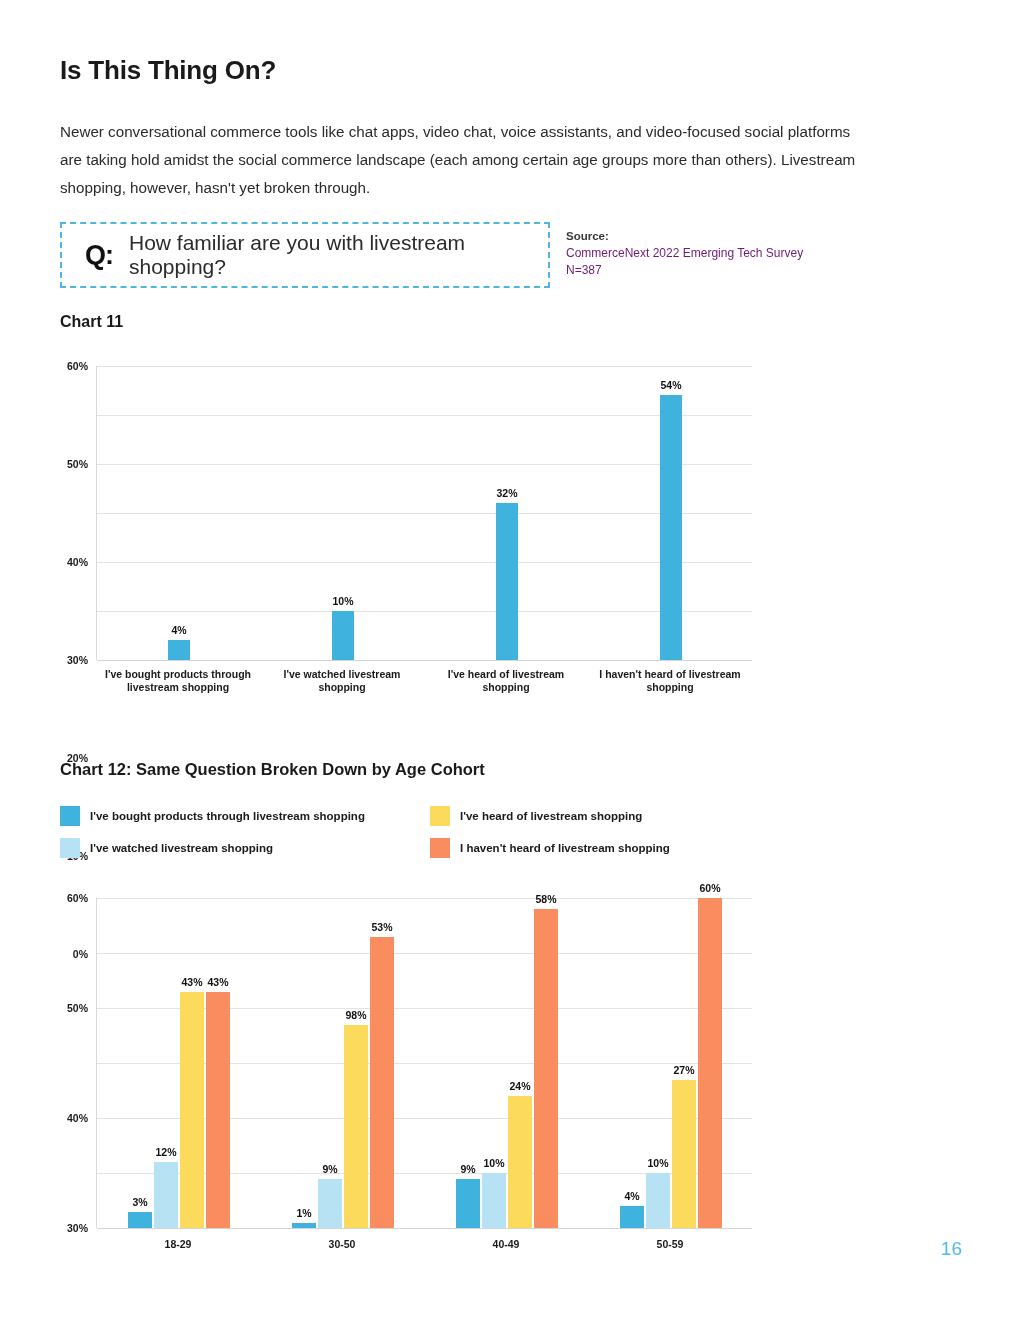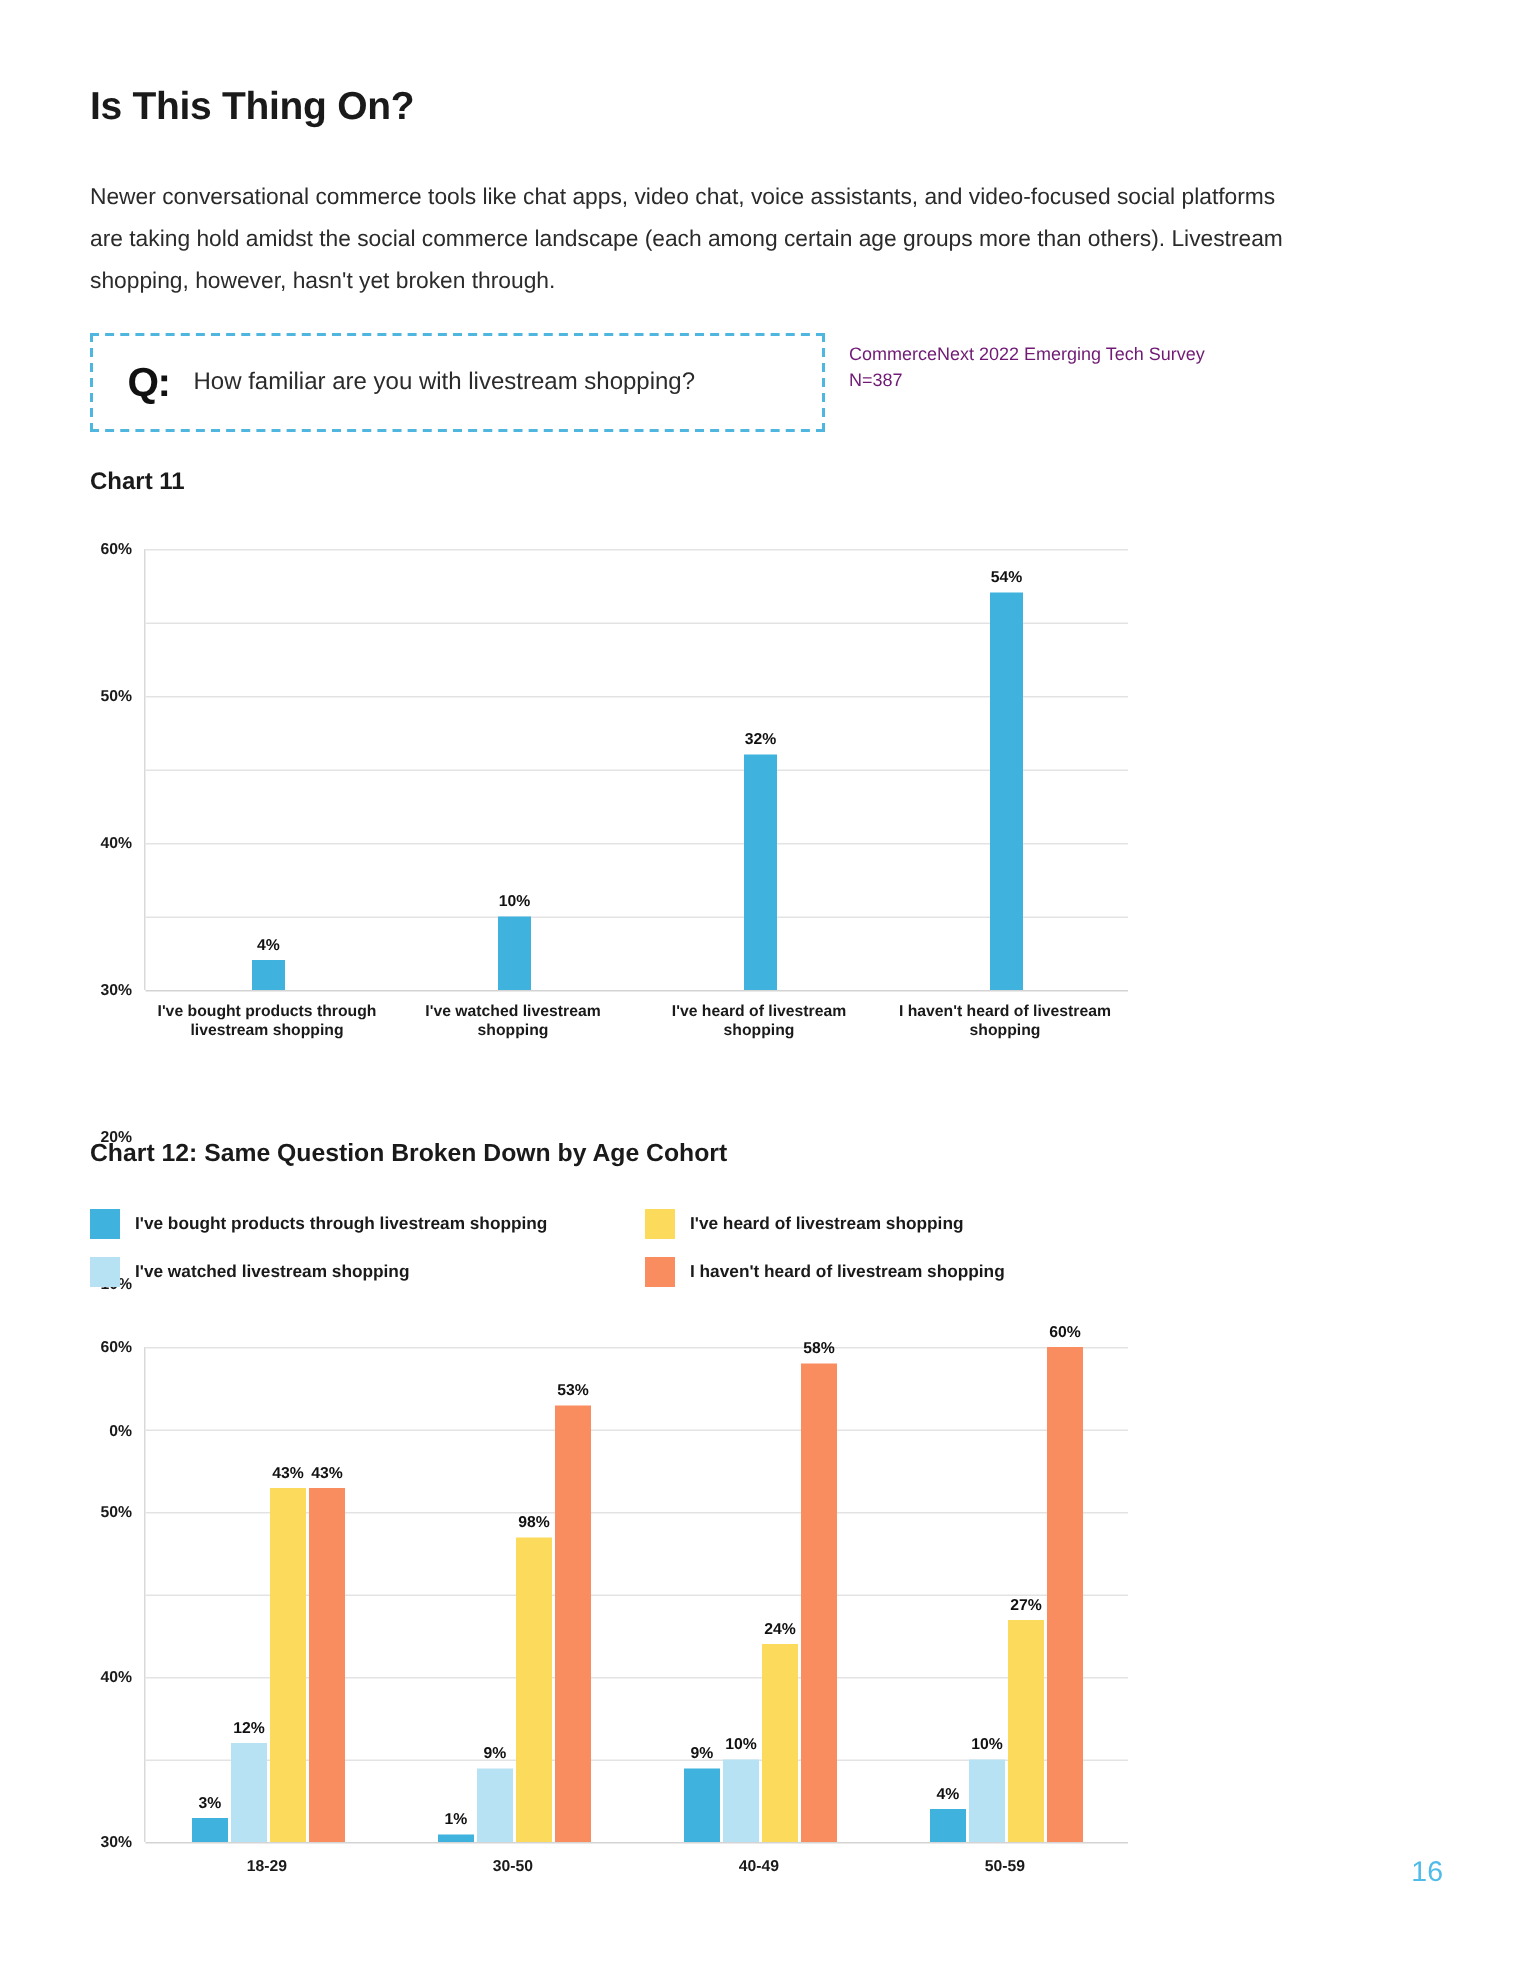--- a/index.html
+++ b/index.html
@@ -30,21 +30,21 @@
     width: 490px; height: 66px;
     border: 2px dashed #4fb6e0;
     display: flex; align-items: center;
     background: #fff;
   }
   .qmark {
     font-size: 27px; font-weight: 800; color: #111;
     margin-left: 23px; letter-spacing: -1px; line-height: 1;
   }
   .qtext {
-    font-size: 16px; color: #2b2b2b; margin-left: 16px;
+    font-size: 21px; color: #2b2b2b; margin-left: 16px;
   }
 
   .source {
     position: absolute; left: 566px; top: 228px; width: 330px;
   }
   .source-label { font-size: 11.5px; font-weight: 700; color: #3a3a3a; line-height: 17px; }
   .source-line { font-size: 12px; color: #701a75; line-height: 17px; }
 
   
   .chart-title {
@@ -105,20 +105,21 @@
   <h1 class="headline">Is This Thing On?</h1>
 
   <p class="intro">Newer conversational commerce tools like chat apps, video chat, voice assistants, and video-focused social platforms are taking hold amidst the social commerce landscape (each among certain age groups more than others). Livestream shopping, however, hasn't yet broken through.</p>
 
   <div class="qbox">
     <span class="qmark">Q:</span>
     <span class="qtext">How familiar are you with livestream shopping?</span>
   </div>
 
   <div class="source">
+    <div class="source-label">Source:</div>
     <div class="source-line">CommerceNext 2022 Emerging Tech Survey</div>
     <div class="source-line">N=387</div>
   </div>
 
   <div class="chart-title" id="chart11-title">Chart 11</div>
   <div class="plot" id="chart11-plot">
       <div class="grid-line zero" style="top: 294px;">
         <div class="ytick" style="top: 294px;">0%</div>
       </div>
       <div class="grid-line" style="top: 245px;">

